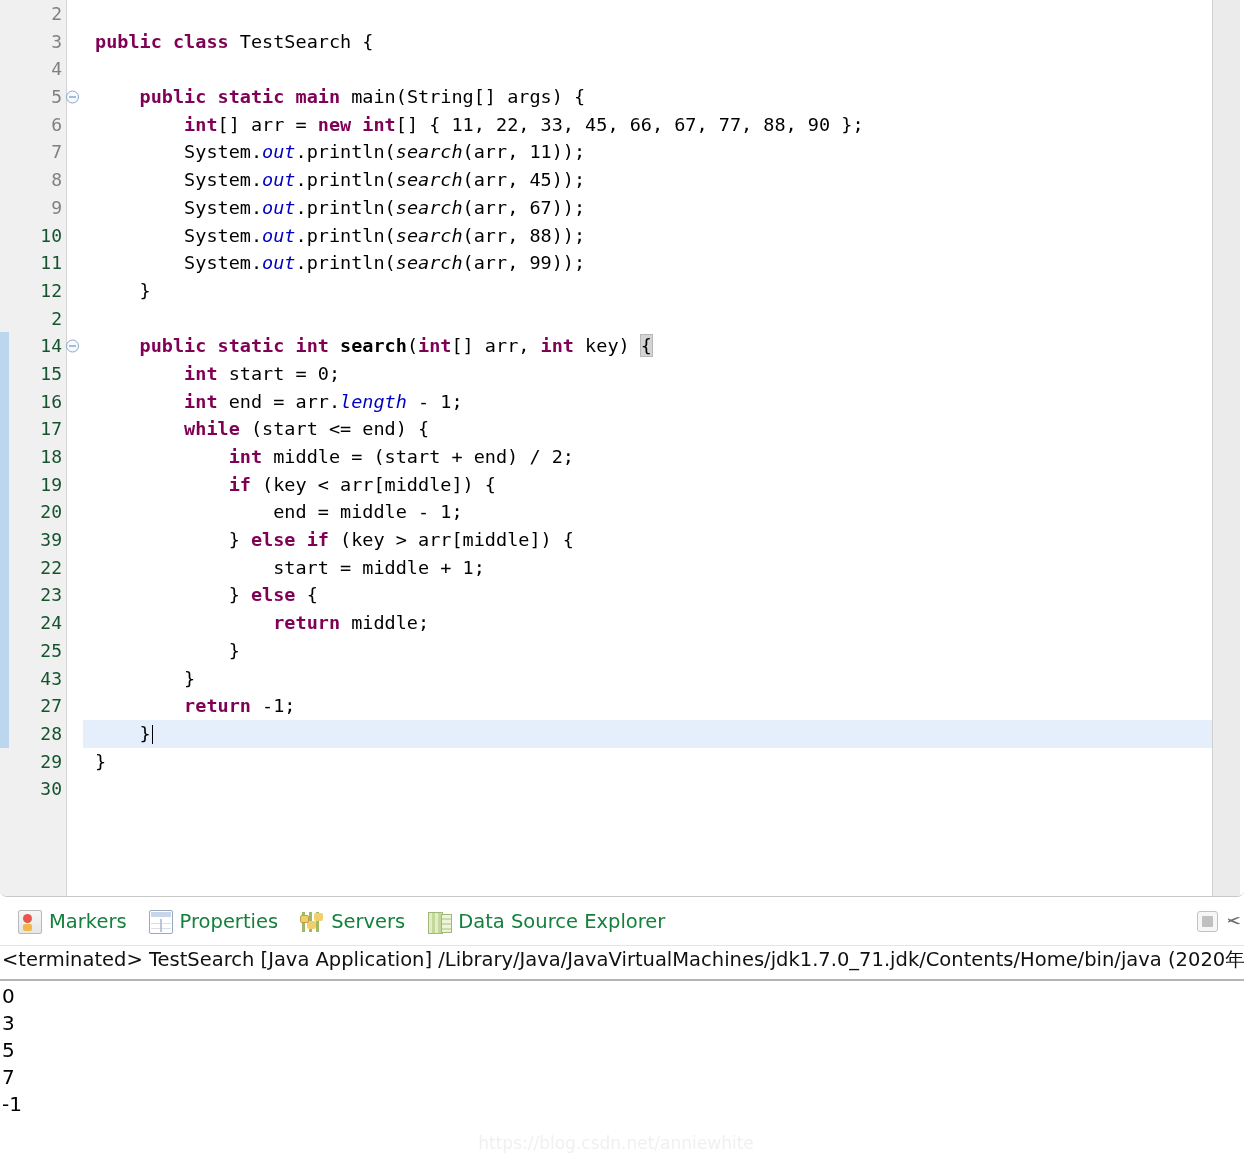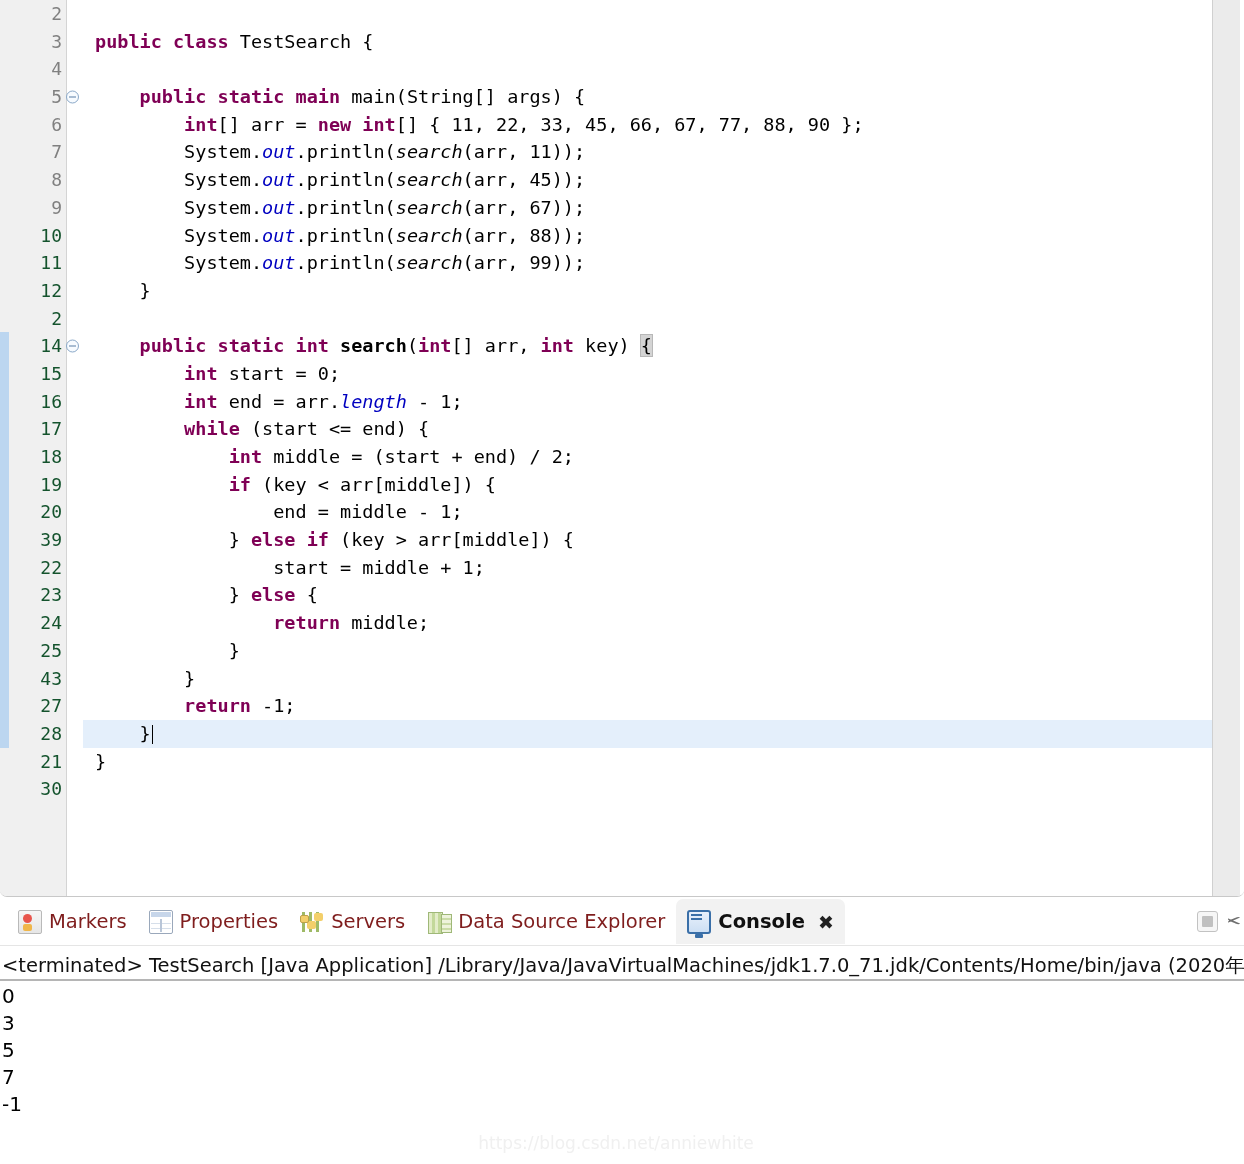--- a/index.html
+++ b/index.html
@@ -83,21 +83,21 @@
     position: absolute; left: 0; top: 898px; width: 1244px; height: 266px;
     background: #ffffff;
   }
   .tabbar {
     position: relative; height: 47px; display: flex; align-items: center;
     padding-left: 7px; gap: 0;
   }
   .tab {
     display: flex; align-items: center; gap: 7px;
     height: 45px; padding: 0 11px;
-    font-size: 19.5px; color: #7f1d1d;
+    font-size: 19.5px; color: #15803d;
     font-family: "DejaVu Sans", sans-serif;
     white-space: nowrap;
   }
   .tab.active {
     background: #f2f2f2; border-radius: 7px 7px 0 0;
     color: #111; font-weight: bold;
   }
   .tab .tico { width: 24px; height: 24px; position: relative; flex: 0 0 24px; }
   .tab .closex { font-size: 19px; color: #222; margin-left: 6px; font-weight: bold; }
 
@@ -188,21 +188,21 @@
   .btn-cut::before {
     content:"\2702"; position:absolute; left:-6px; top:-2px;
     font-size: 23px; color:#707070;
   }
 
   .console-header {
     position: relative; height: 36px;
     border-top: 1px solid #e5e5e5;
     border-bottom: 2px solid #b5b5b5;
     padding-left: 2px;
-    display: flex; align-items: flex-end;
+    display: flex; align-items: flex-start;
     overflow: hidden;
   }
   .console-header .term-text {
     font-family: "DejaVu Sans", sans-serif;
     font-size: 19.5px; color: #111; white-space: nowrap;
   }
   .console-out {
     position: relative; padding-left: 2px; padding-top: 2px;
   }
   .console-out .oline {
@@ -248,21 +248,21 @@
           <div class="line wide">19</div>
           <div class="line wide">20</div>
           <div class="line wide">39</div>
           <div class="line wide">22</div>
           <div class="line wide">23</div>
           <div class="line wide">24</div>
           <div class="line wide">25</div>
           <div class="line wide">43</div>
           <div class="line wide">27</div>
           <div class="line wide">28</div>
-          <div class="line wide">21</div>
+          <div class="line wide">29</div>
           <div class="line wide">30</div>
         </div>
       <div class="code-area" id="code-area">
           <div class="line"></div>
           <div class="line"><span class="kw">public</span> <span class="kw">class</span> TestSearch {</div>
           <div class="line"></div>
           <div class="line">    <span class="kw">public</span> <span class="kw">static</span> <span class="kw">main</span> main(String[] args) {</div>
           <div class="line">        <span class="kw">int</span>[] arr = <span class="kw">new</span> <span class="kw">int</span>[] { 11, 22, 33, 45, 66, 67, 77, 88, 90 };</div>
           <div class="line">        System.<span class="fld">out</span>.println(<span class="mth">search</span>(arr, 11));</div>
           <div class="line">        System.<span class="fld">out</span>.println(<span class="mth">search</span>(arr, 45));</div>
@@ -306,25 +306,20 @@
           <span>Properties</span>
         </div>
         <div class="tab">
           <span class="tico ico-servers"></span>
           <span>Servers</span>
         </div>
         <div class="tab">
           <span class="tico ico-dse"></span>
           <span>Data Source Explorer</span>
         </div>
-        <div class="tab active">
-          <span class="tico ico-console"></span>
-          <span>Console</span>
-          <span class="closex">✖</span>
-        </div>
         <div class="tabbar-right">
         <div class="btn-stop"></div>
         <div class="btn-cut"></div>
       </div>
     </div>
 
     <div class="console-header">
       <span class="term-text">&lt;terminated&gt; TestSearch [Java Application] /Library/Java/JavaVirtualMachines/jdk1.7.0_71.jdk/Contents/Home/bin/java (2020年</span>
     </div>
 

